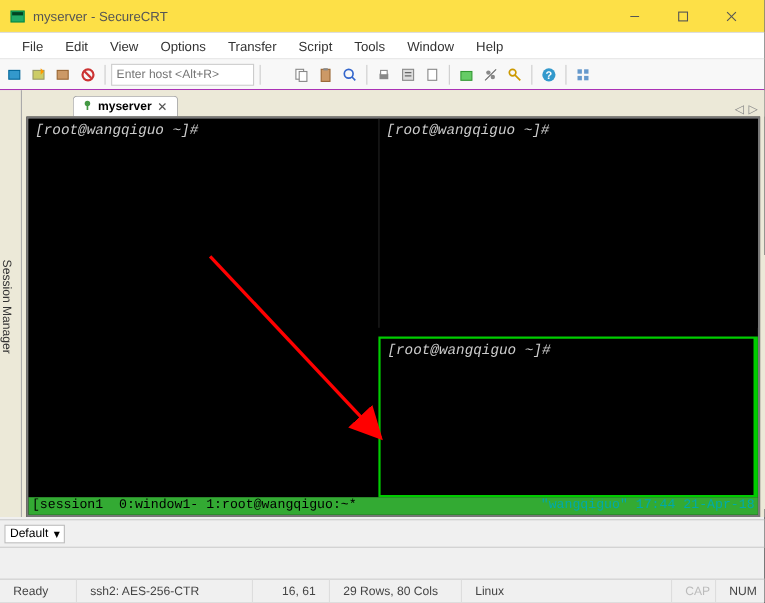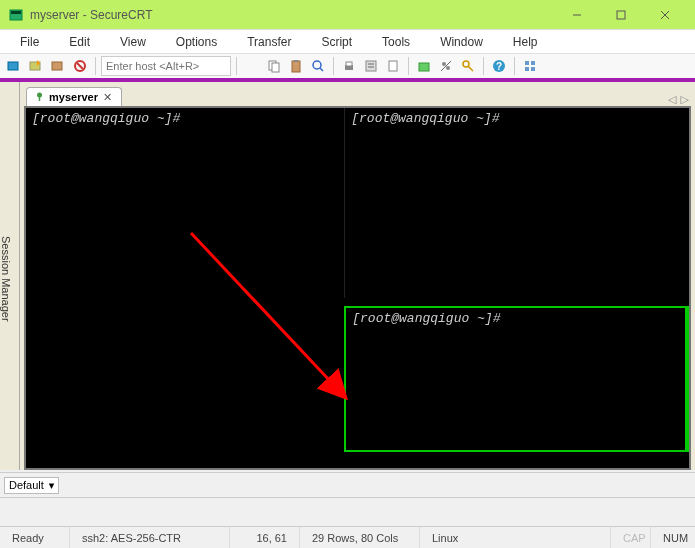--- a/index.html
+++ b/index.html
@@ -1,39 +1,39 @@
 <!DOCTYPE html>
 <html><head>
   <meta charset="utf-8">
   <style>
     * { margin: 0; padding: 0; box-sizing: border-box; }
     body { font-family: "Segoe UI", Tahoma, sans-serif; font-size: 12px; background: #f0f0f0; width: 695px; height: 548px; overflow: hidden; position: relative; }
     
-    .title-bar { background: #bef264; height: 30px; display: flex; align-items: center; padding: 0 8px; border-bottom: 1px solid #ddd; }
+    .title-bar { background: #fde047; height: 30px; display: flex; align-items: center; padding: 0 8px; border-bottom: 1px solid #ddd; }
     .title-bar-icon { width: 16px; height: 16px; margin-right: 6px; display: flex; align-items: center; justify-content: center; }
     .title-text { flex: 1; color: #555; font-size: 12px; }
     .win-controls { display: flex; }
     .win-btn { width: 44px; height: 28px; display: flex; align-items: center; justify-content: center; color: #888; }
     
-    .menu-bar { background: #fff; height: 24px; display: flex; align-items: center; padding: 0 12px; gap: 14px; border-bottom: 1px solid #e0e0e0; }
+    .menu-bar { background: #fff; height: 24px; display: flex; align-items: center; padding: 0 12px; gap: 4px; border-bottom: 1px solid #e0e0e0; }
     .menu-item { padding: 2px 8px; color: #333; font-size: 12px; }
     
-    .toolbar { background: #f8f8f8; height: 28px; display: flex; align-items: center; padding: 0 4px; gap: 2px; border-bottom: 4px solid #a21caf; }
+    .toolbar { background: #f8f8f8; height: 28px; display: flex; align-items: center; padding: 0 4px; gap: 2px; border-bottom: 1px solid #a21caf; }
     .tb-btn { width: 20px; height: 20px; display: flex; align-items: center; justify-content: center; }
     .tb-sep { width: 1px; height: 18px; background: #ccc; margin: 0 3px; }
     .host-input { width: 130px; height: 20px; font-size: 11px; padding: 0 4px; border: 1px solid #ccc; color: #888; }
     
     .content-area { display: flex; height: 388px; position: relative; }
     
     .session-manager { width: 20px; background: #ece9d8; border-right: 1px solid #aaa; writing-mode: vertical-lr; text-align: center; padding-top: 6px; font-size: 11px; color: #333; }
     
     .main-panel { flex: 1; display: flex; flex-direction: column; background: #ece9d8; position: relative; }
     
     .tab-strip { height: 24px; background: #ece9d8; display: flex; align-items: flex-end; padding: 0 6px; position: relative; }
-    .tab { background: #fff; border: 1px solid #aaa; border-bottom: none; border-radius: 4px 4px 0 0; padding: 3px 8px; display: flex; align-items: flex-start; gap: 5px; font-size: 11px; }
+    .tab { background: #fff; border: 1px solid #aaa; border-bottom: none; border-radius: 4px 4px 0 0; padding: 3px 8px; display: flex; align-items: flex-start; gap: 5px; font-size: 11px; margin-left: 40px; }
     .tab-close { width: 10px; height: 10px; color: #555; cursor: pointer; }
     .tab-nav-right { margin-left: auto; display: flex; gap: 4px; color: #888; font-size: 11px; }
     
     .terminal-wrap { flex: 1; border: 2px solid #777; background: #000; position: relative; margin: 0 4px; }
     .panes { position: absolute; inset: 0; }
     .pane { position: absolute; background: #000; font-family: "Courier New", monospace; font-size: 13px; color: #ccc; padding: 3px 6px; overflow: hidden; font-style: italic; }
     .pane-left { left: 0; top: 0; width: 48%; height: calc(100% - 16px); }
     .pane-tr { left: 48%; top: 0; right: 0; height: calc(55% - 8px); border-left: 1px solid #222; }
     .pane-br { left: 48%; top: 55%; right: 0; height: calc(45% - 16px); border: 2px solid #0c0; border-right-width: 4px; }
     .user-host { color: #ccc; }
@@ -220,20 +220,24 @@
       <div class="panes">
         <div class="pane pane-left">
           <span class="user-host">[root@wangqiguo ~]#</span>
         </div>
         <div class="pane pane-tr">
           <span class="user-host">[root@wangqiguo ~]#</span>
         </div>
         <div class="pane pane-br">
           <span class="user-host">[root@wangqiguo ~]#</span>
         </div>
+        <div class="status-line">
+          <span class="status-left">[session1  0:window1- 1:root@wangqiguo:~*</span>
+          <span class="status-right">"wangqiguo" 17:44 21-Apr-18</span>
+        </div>
       </div>
 
       <svg class="arrow-overlay" width="200" height="190">
         <defs>
           <marker id="ah" markerWidth="12" markerHeight="12" refX="9" refY="5" orient="auto">
             <path d="M0,0 L10,5 L0,10 z" fill="#f00"></path>
           </marker>
         </defs>
         <line x1="5" y1="5" x2="160" y2="170" stroke="#f00" stroke-width="3" marker-end="url(#ah)"></line>
       </svg>

